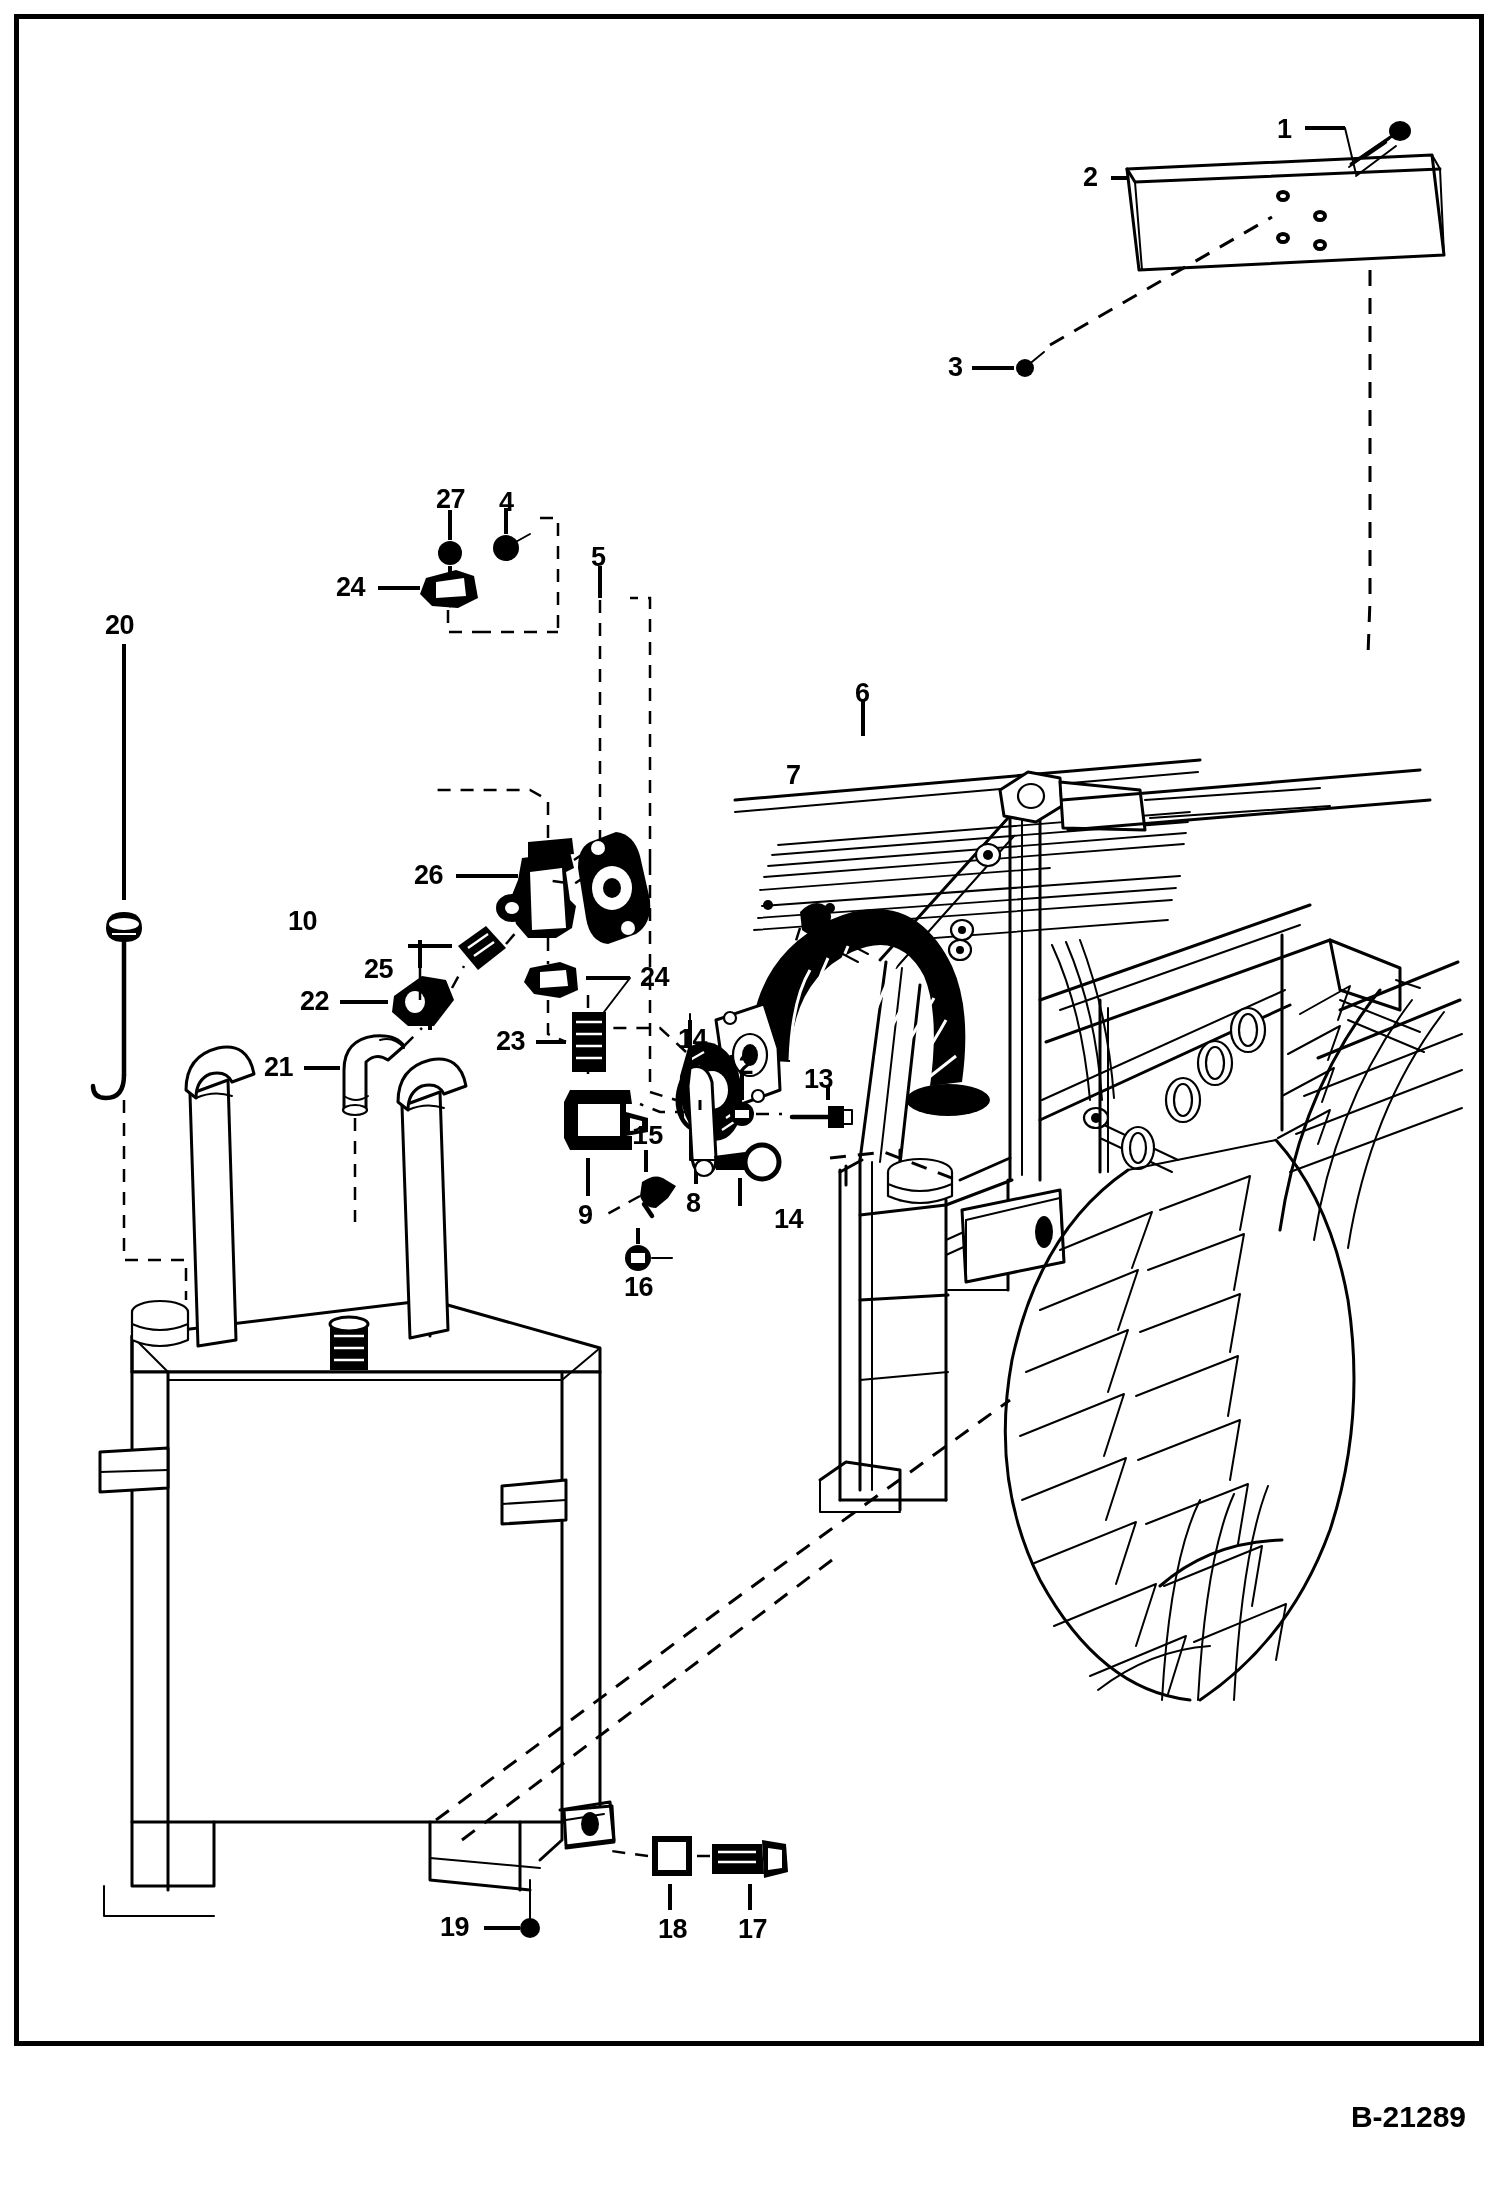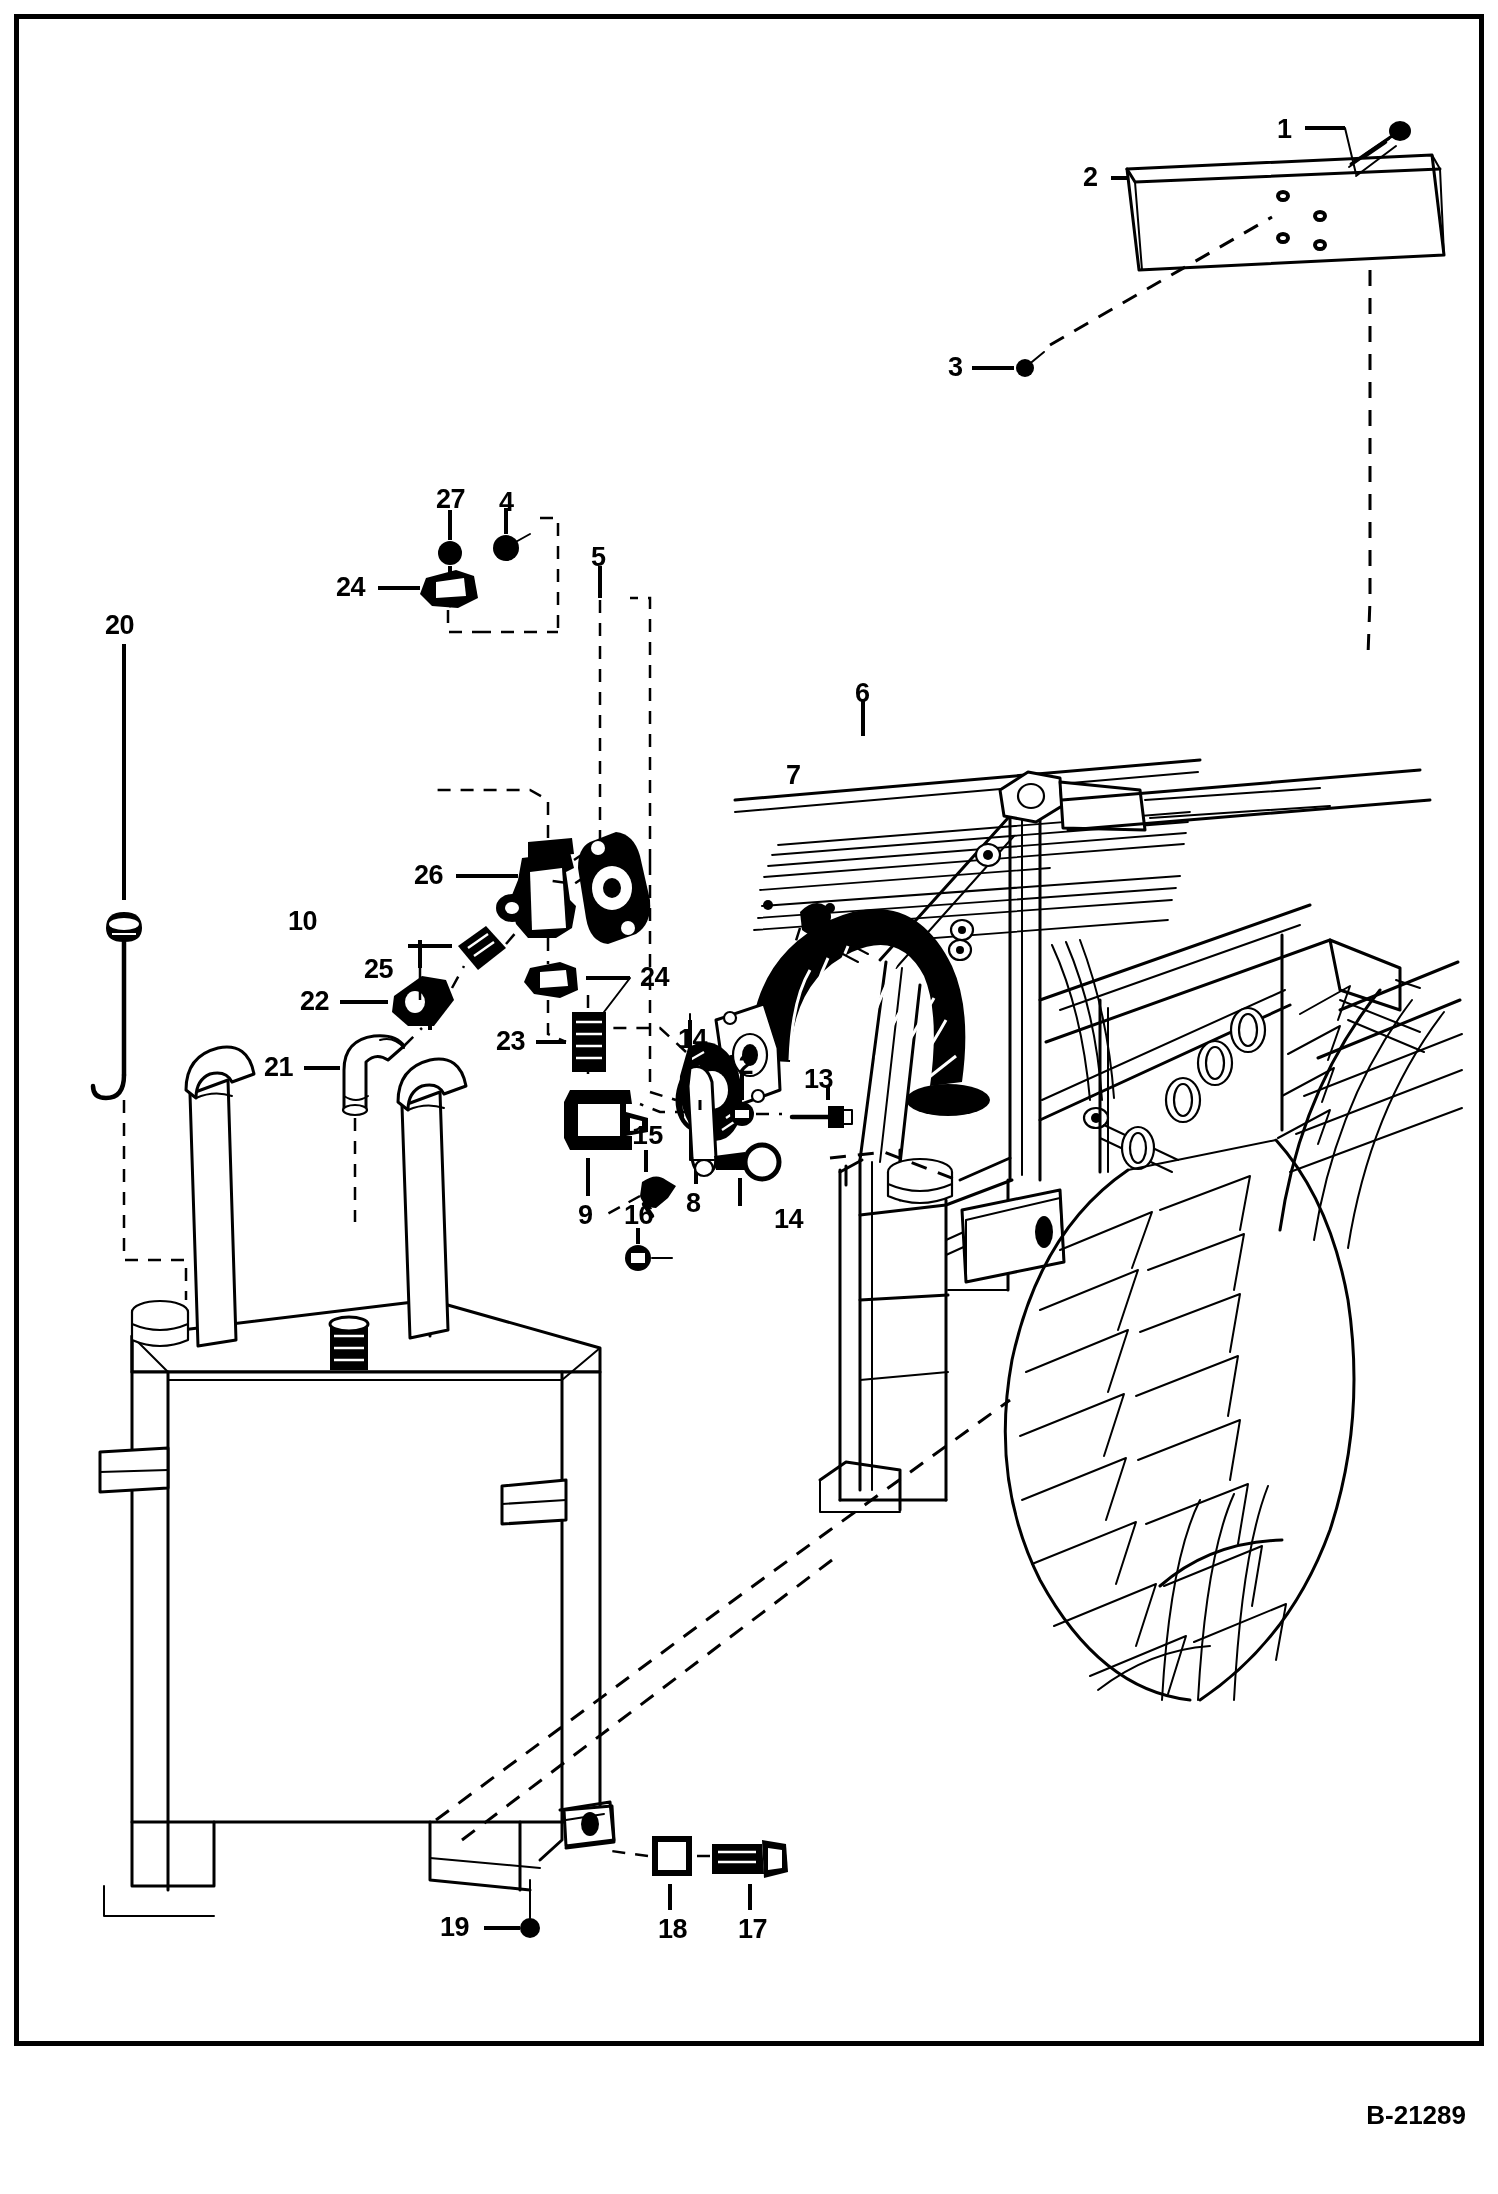--- a/index.html
+++ b/index.html
@@ -30,21 +30,21 @@
     letter-spacing:-0.5px;
     line-height:1;
     white-space:nowrap;
   }
   #drawing-number{
     position:absolute;
     right:32px;
     top:2100px;
     font-family:"Liberation Sans",sans-serif;
     font-weight:bold;
-    font-size:26px;
+    font-size:30px;
     letter-spacing:0px;
     color:#000;
   }
 </style>
 </head>
 <body>
 
 <div id="page">
 
   <div id="border-outer"></div>
@@ -557,21 +557,21 @@
   <div class="lbl" style="left:855px;top:680px;">6</div>
   <div class="lbl" style="left:786px;top:762px;">7</div>
   <div class="lbl" style="left:686px;top:1190px;">8</div>
   <div class="lbl" style="left:578px;top:1202px;">9</div>
   <div class="lbl" style="left:288px;top:908px;text-align:right;">10</div>
   <div class="lbl" style="left:678px;top:1026px;">14</div>
   <div class="lbl" style="left:724px;top:1052px;">12</div>
   <div class="lbl" style="left:804px;top:1066px;">13</div>
   <div class="lbl" style="left:726px;top:1206px;margin-left:48px;">14</div>
   <div class="lbl" style="left:632px;top:1124px;font-family:Liberation Mono, monospace;">15</div>
-  <div class="lbl" style="left:624px;top:1202px;">16</div>
+  <div class="lbl" style="left:624px;top:1274px;">16</div>
   <div class="lbl" style="left:738px;top:1916px;">17</div>
   <div class="lbl" style="left:658px;top:1916px;">18</div>
   <div class="lbl" style="left:440px;top:1914px;">19</div>
   <div class="lbl" style="left:105px;top:612px;">20</div>
   <div class="lbl" style="left:264px;top:1054px;">21</div>
   <div class="lbl" style="left:300px;top:988px;">22</div>
   <div class="lbl" style="left:496px;top:1028px;">23</div>
   <div class="lbl" style="left:336px;top:574px;">24</div>
   <div class="lbl" style="left:640px;top:964px;">24</div>
   <div class="lbl" style="left:364px;top:932px;margin-top:24px;">25</div>

